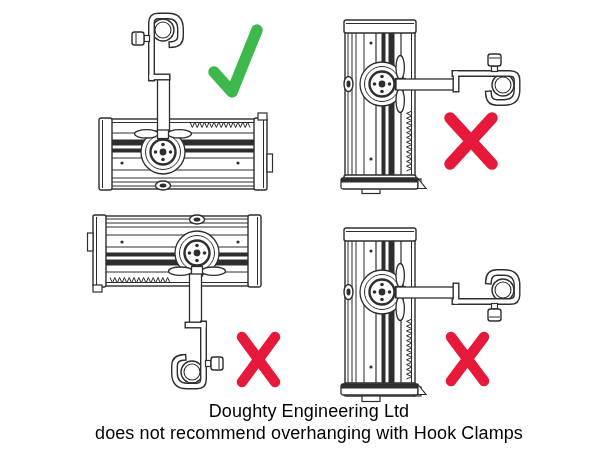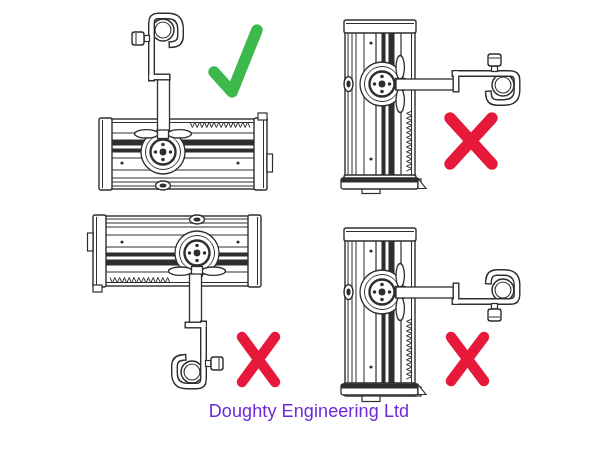--- a/index.html
+++ b/index.html
@@ -3,21 +3,21 @@
 <meta charset="utf-8">
 <style>
   html,body{margin:0;padding:0;background:#fff;}
   #stage{
     position:relative;width:610px;height:450px;background:#fff;overflow:hidden;
     font-family:"Liberation Sans",sans-serif;
   }
   #art{position:absolute;left:0;top:0;}
   #caption{
     position:absolute;left:0;right:0;top:401px;text-align:center;
-    color:#6d28d9;font-size:18px;line-height:21.5px;letter-spacing:.1px;padding-left:8px;
+    color:#000000;font-size:18px;line-height:21.5px;letter-spacing:.1px;padding-left:8px;
   }
 </style>
 </head>
 <body>
 
 <div id="stage">
 
   <svg id="art" width="610" height="450" viewBox="0 0 610 450" color="#2e2e2e">
     <defs>
 
@@ -117,14 +117,15 @@
       <use href="#clamp" transform="translate(525,323) scale(-1,1) rotate(-90)"></use>
       <g fill="none" stroke-width="10.5" stroke-linecap="round" stroke="#e6193a">
         <path d="M451,337 L484,381"></path>
         <path d="M484,337 L451,381"></path>
       </g>
     </g>
   </svg>
 
   <div id="caption">
     <div>Doughty Engineering Ltd</div>
+    <div>does not recommend overhanging with Hook Clamps</div>
   </div>
 </div>
 
 </body></html>

